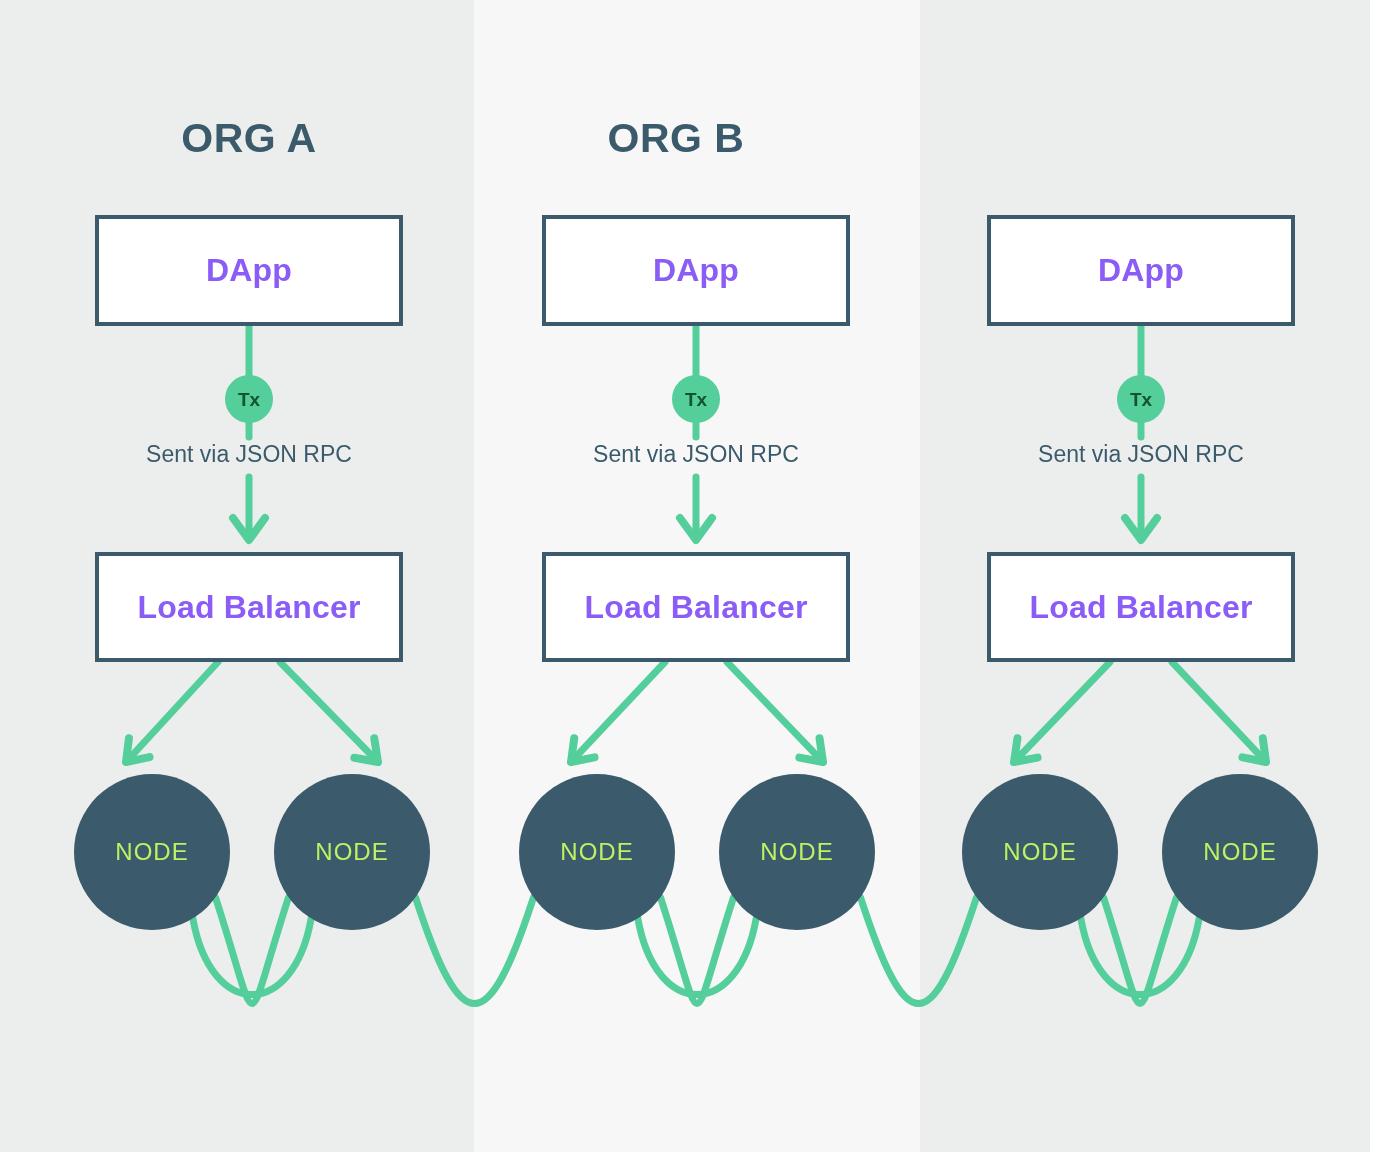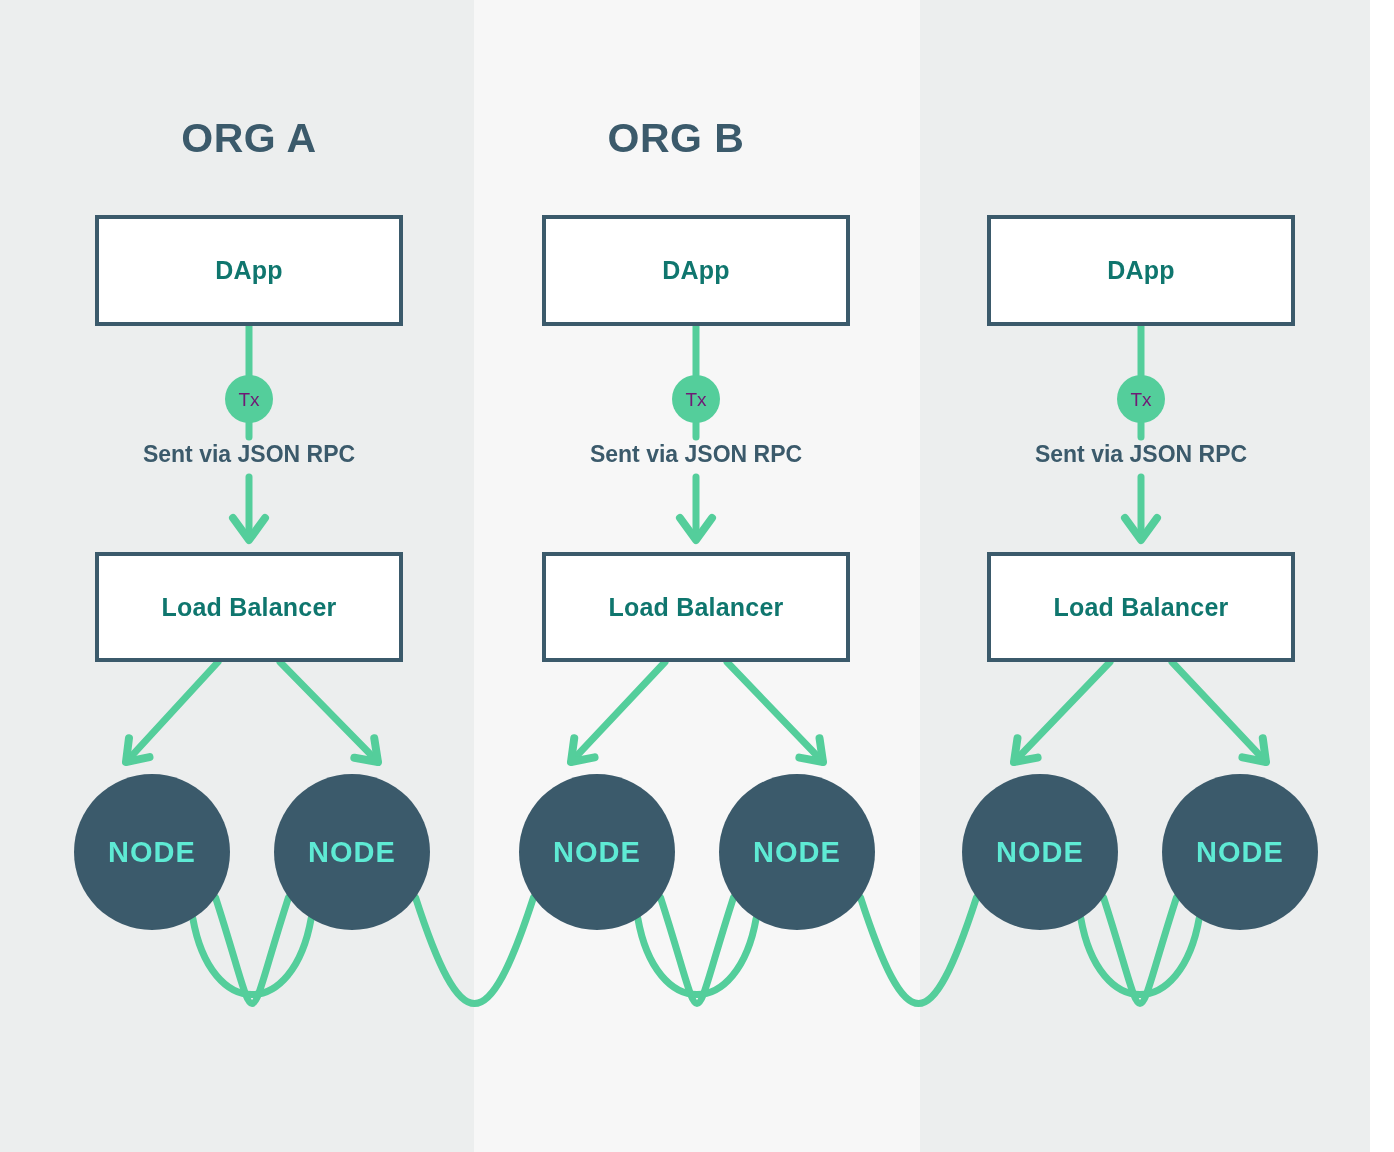--- a/index.html
+++ b/index.html
@@ -49,71 +49,71 @@
   .box {
     position: absolute;
     box-sizing: border-box;
     background: #ffffff;
     border: 4px solid #3b5a6b;
     display: flex;
     align-items: center;
     justify-content: center;
   }
   .box span {
-    color: #0f766e;
-    font-size: 25px;
+    color: #8b5cf6;
+    font-size: 32px;
     font-weight: bold;
     letter-spacing: 0.2px;
     white-space: nowrap;
   }
 
   
   .tx-badge {
     position: absolute;
     width: 48px;
     height: 48px;
     border-radius: 50%;
     background: #54ce9b;
     display: flex;
     align-items: center;
     justify-content: center;
   }
   .tx-badge span {
-    color: #701a75;
+    color: #14532d;
     font-size: 19px;
-    font-weight: normal;
+    font-weight: bold;
     line-height: 1;
   }
 
   
   .rpc-label {
     position: absolute;
     text-align: center;
     color: #3b5a6b;
     font-size: 23px;
-    font-weight: bold;
+    font-weight: normal;
     white-space: nowrap;
     line-height: 1;
   }
 
   
   .node {
     position: absolute;
     width: 156px;
     height: 156px;
     border-radius: 50%;
     background: #3b5a6b;
     display: flex;
     align-items: center;
     justify-content: center;
   }
   .node span {
-    color: #5eead4;
-    font-size: 29px;
-    font-weight: bold;
+    color: #bef264;
+    font-size: 24px;
+    font-weight: normal;
     letter-spacing: 1px;
     line-height: 1;
   }
 </style>
 </head>
 <body>
 
 <div id="stage">
 
   <div class="band" style="left: 0px; width: 474px;"></div>

